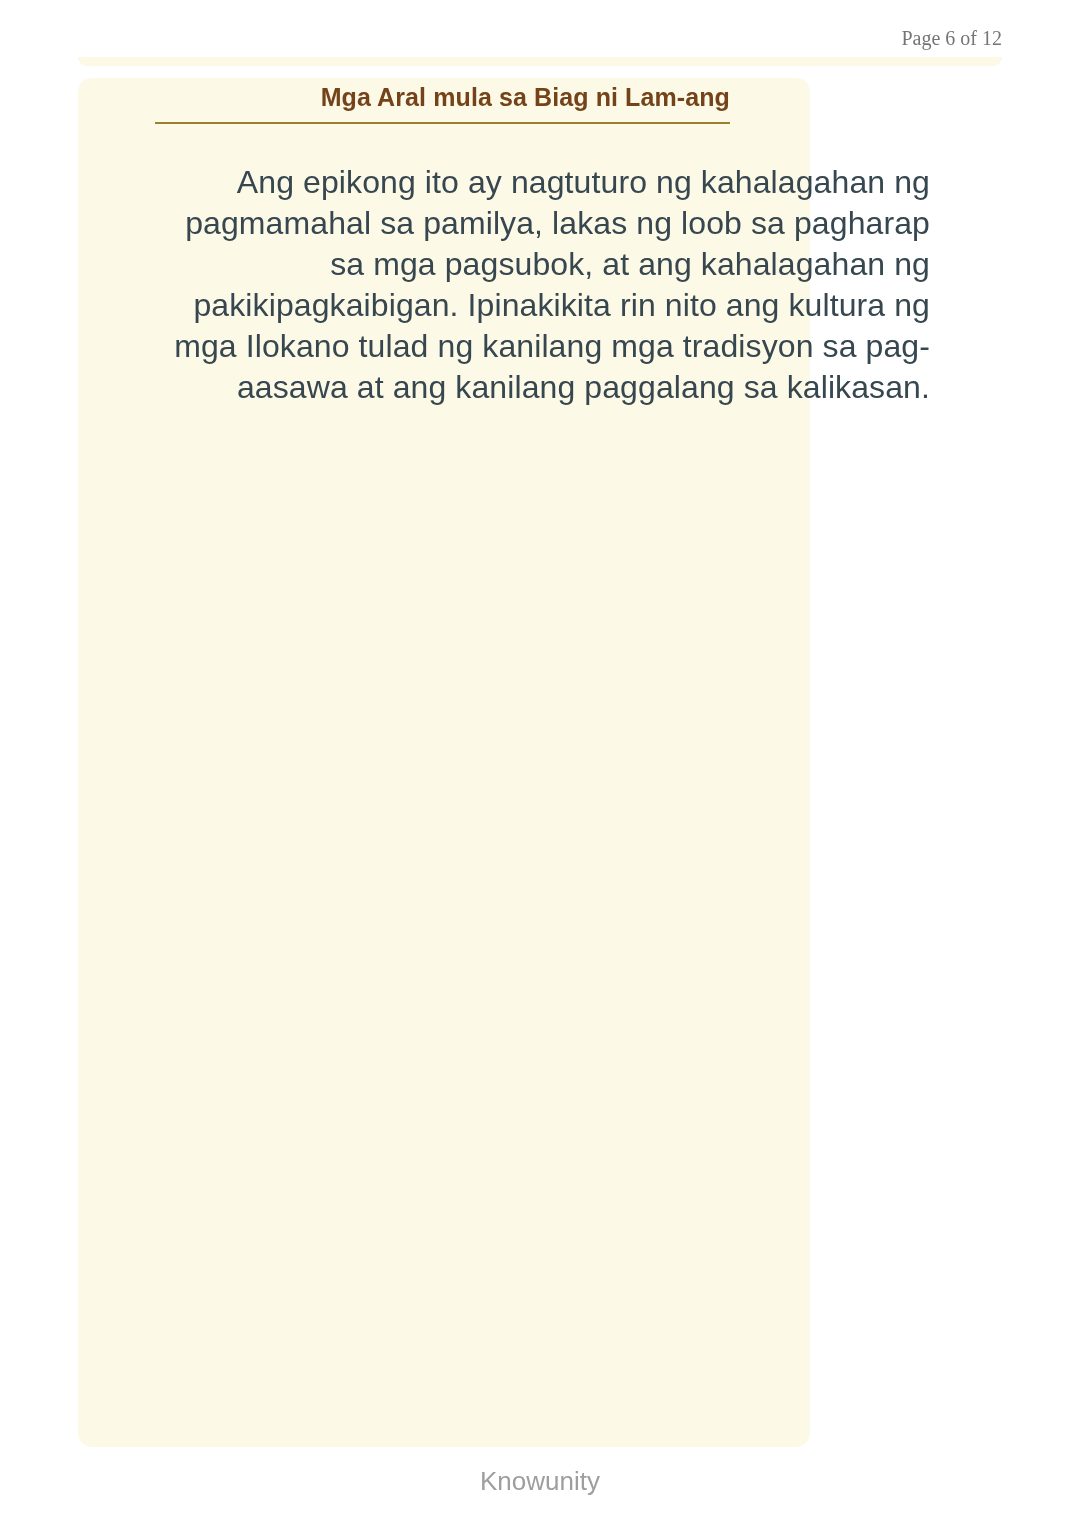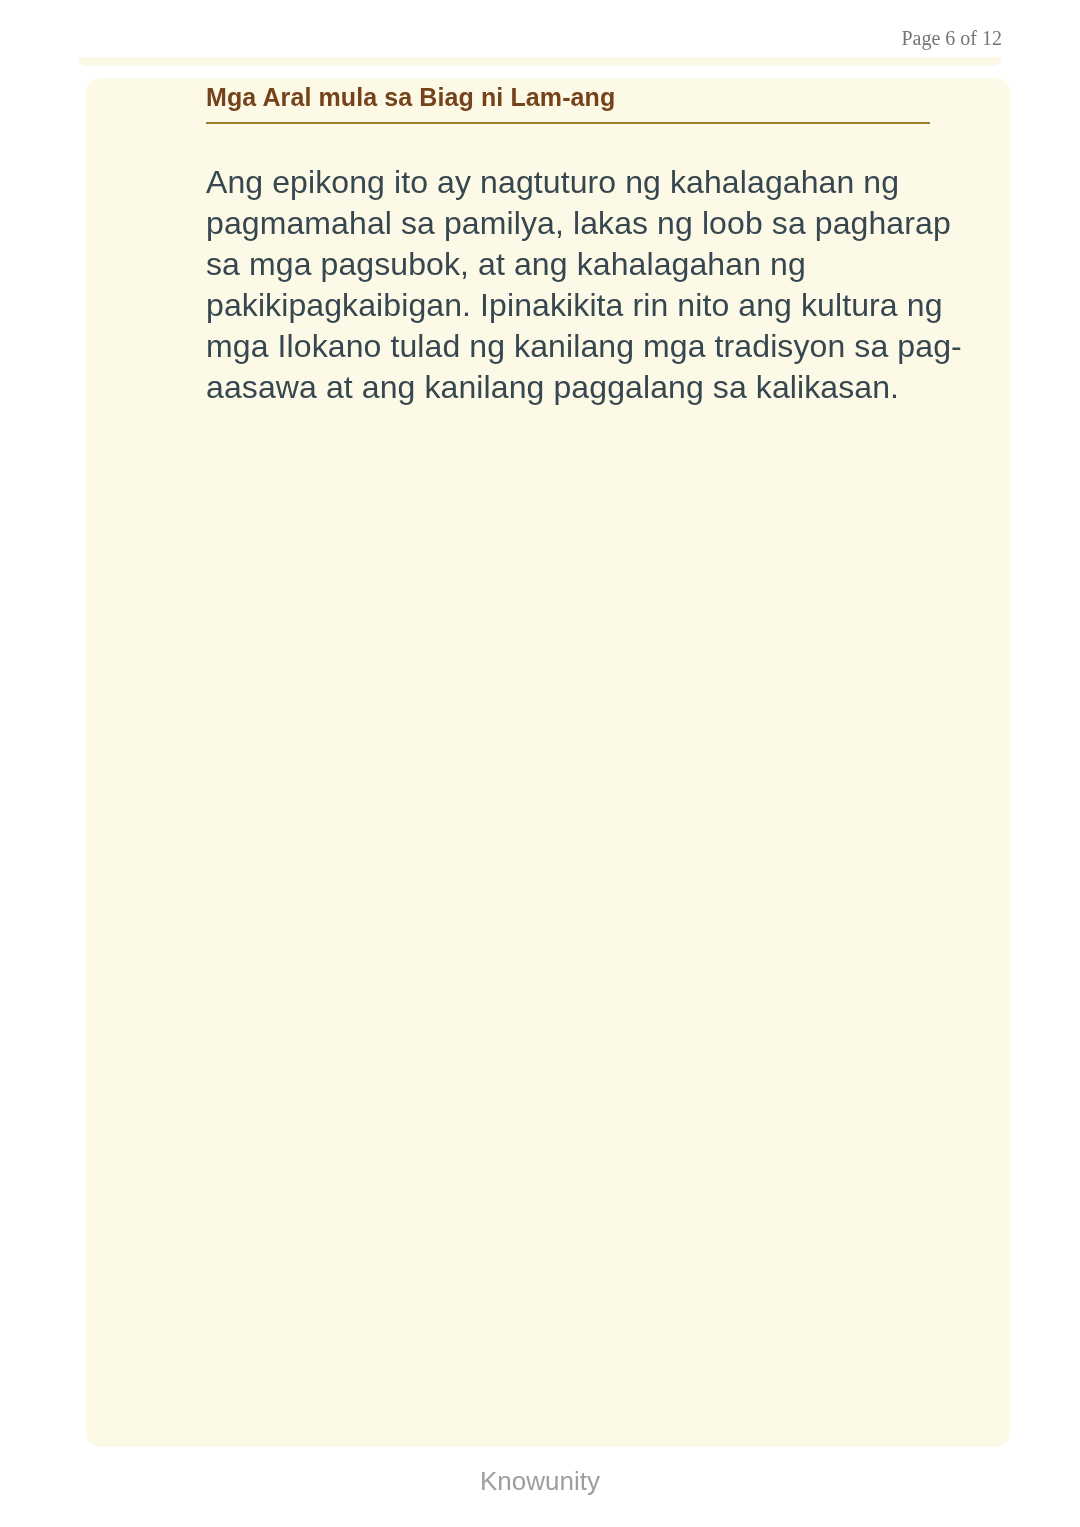--- a/index.html
+++ b/index.html
@@ -3,21 +3,21 @@
 <meta charset="utf-8">
 <style>
   :root {
     --card-background: #FDF9E7;
     --heading-text: #74431A;
     --divider: #9C8030;
     --body-text: #37474F;
     --page-label-text: #757575;
     --footer-text: #9E9E9E;
   }
-  * { box-sizing: border-box; }
+  * { box-sizing: border-box; text-align: right; }
   html, body {
     margin: 0;
     padding: 0;
   }
   body {
     width: 1080px;
     height: 1527px;
     position: relative;
     background: #ffffff;
     font-family: "Liberation Sans", sans-serif;
@@ -38,26 +38,25 @@
     top: 57px;
     width: 924px;
     height: 9px;
     background: var(--card-background);
     border-radius: 0 0 10px 10px;
   }
   .content-card {
     position: absolute;
     left: 78px;
     top: 78px;
-    width: 924px;
+    width: 732px;
     height: 1369px;
     background: var(--card-background);
     border-radius: 14px;
-    padding: 2px 80px 0 120px;
-    margin-left: 8px;
+    padding: 2px 80px 0 77px;
   }
   .section-heading {
     margin: 0;
     font-size: 25px;
     font-weight: bold;
     line-height: 34px;
     color: var(--heading-text);
     letter-spacing: 0.1px;
   }
   .heading-divider {

